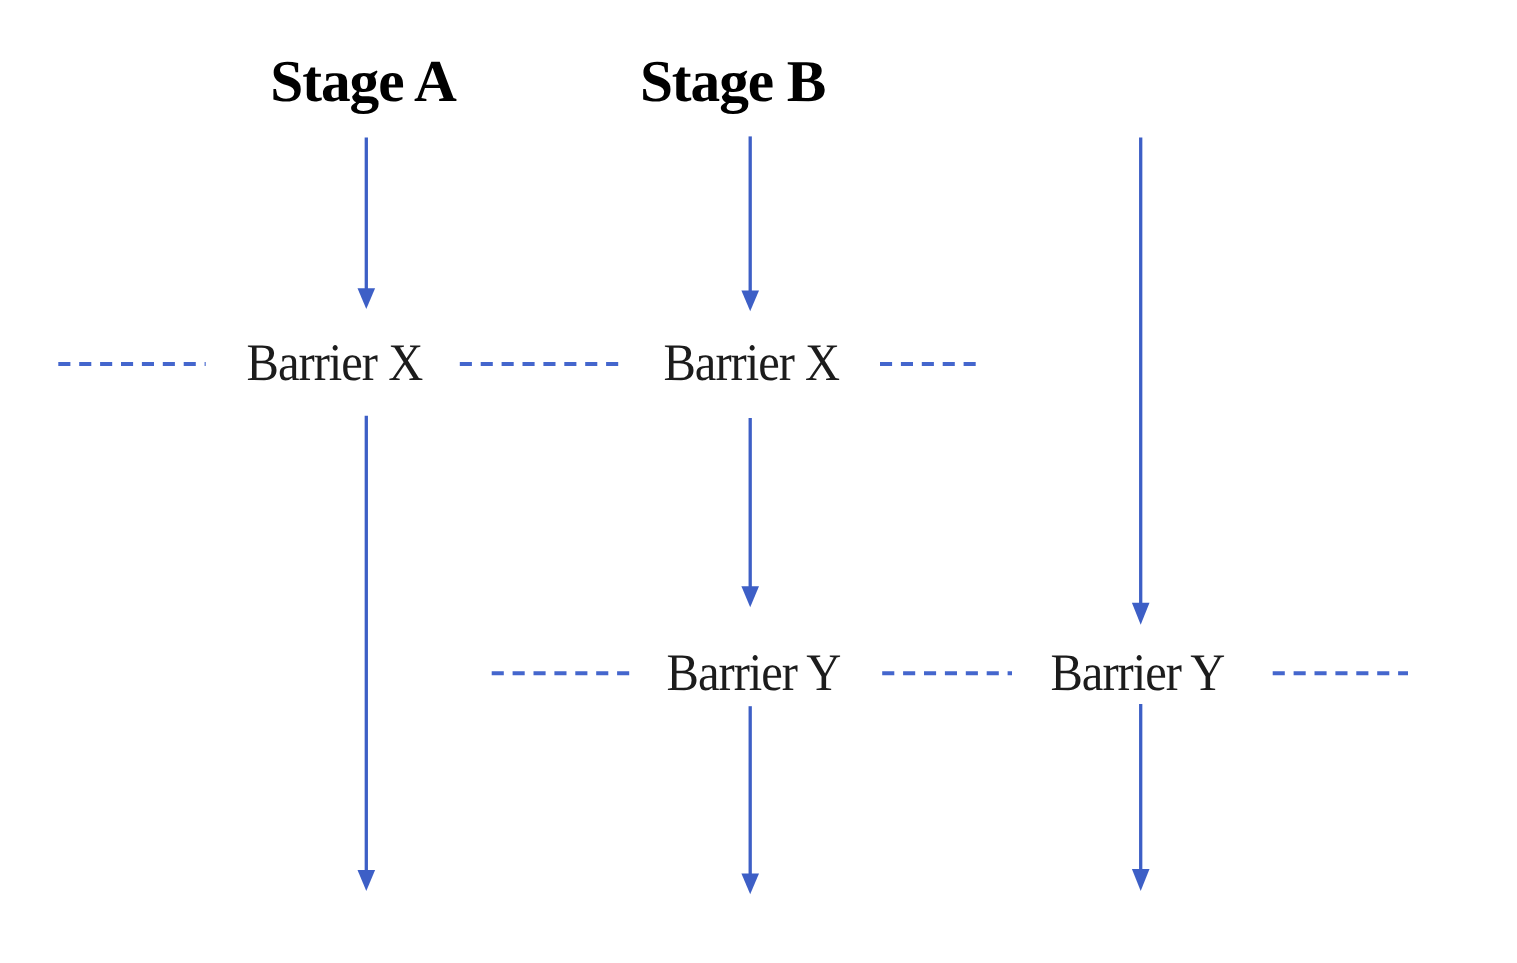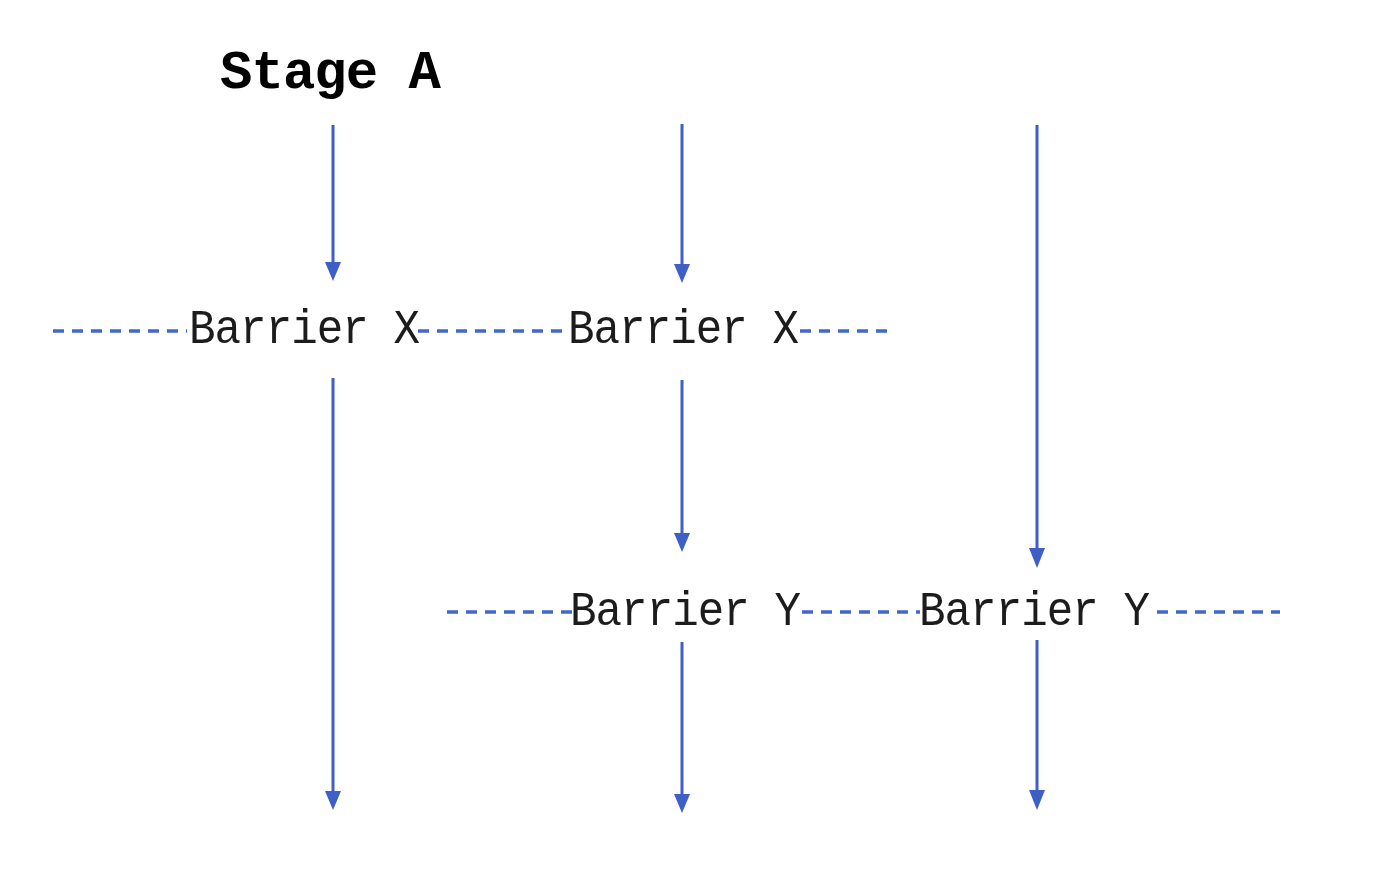--- a/index.html
+++ b/index.html
@@ -10,21 +10,21 @@
     --background: #ffffff;
   }
   * { margin: 0; padding: 0; box-sizing: border-box; }
   html, body { background: var(--background); }
   .canvas {
     position: relative;
     width: 1379px;
     height: 875px;
     background: var(--background);
     overflow: hidden;
-    font-family: Liberation Mono, monospace;
+    font-family: Liberation Serif, serif;
   }
   .svg-layer {
     position: absolute;
     left: 0; top: 0;
     width: 1379px; height: 875px;
   }
   .shaft {
     stroke: var(--arrow);
     stroke-width: 3;
     fill: none;
@@ -98,19 +98,20 @@
 
     <g>
       <line class="shaft" x1="1037" y1="125" x2="1037" y2="549"></line>
       <polygon class="head" points="1029,548 1045,548 1037,568"></polygon>
       <line class="shaft" x1="1037" y1="640" x2="1037" y2="791"></line>
       <polygon class="head" points="1029,790 1045,790 1037,810"></polygon>
     </g>
   </svg>
 
   <div class="stage-title" style="left:330px;">Stage A</div>
+  <div class="stage-title" style="left:666px;">Stage B</div>
 
   <div class="barrier-label" style="left:304px; top:330px;">Barrier X</div>
   <div class="barrier-label" style="left:683px; top:330px;">Barrier X</div>
   <div class="barrier-label" style="left:685px; top:612px;">Barrier Y</div>
   <div class="barrier-label" style="left:1034px; top:612px;">Barrier Y</div>
 
 </div>
 
 </body></html>

